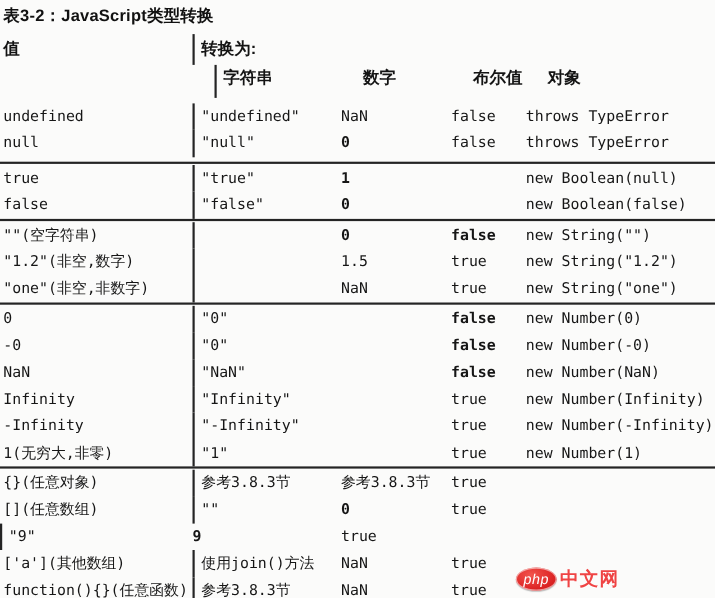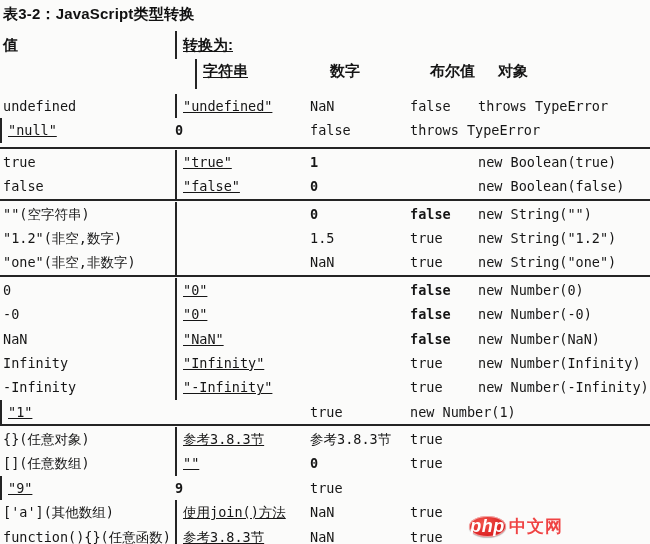--- a/index.html
+++ b/index.html
@@ -25,21 +25,21 @@
   .row {
     display:grid;
     grid-template-columns:175px 135px 100px 68px 1fr;
     height:24.4px; line-height:24.4px;
   }
   .cell {
     font-family:"DejaVu Sans Mono","Liberation Sans",sans-serif;
     font-size:13.5px; color:#161616; white-space:nowrap;
   }
   .c0 { padding-left:3px; }
-  .c1 { border-left:2px solid #242424; padding-left:6px;text-decoration:underline; }
+  .c1 { border-left:2px solid #242424; padding-left:6px; }
   .b  { font-weight:bold; }
 
   
   .hrow1 {
     display:grid; grid-template-columns:175px 1fr;
     height:28px; line-height:28px;
   }
   .hcell {
     font-family:"Liberation Sans",sans-serif;
     font-size:15px; font-weight:600; color:#141414;
@@ -58,21 +58,21 @@
 
   
   .watermark {
     position:absolute; right:7px; bottom:6px;
     display:flex; align-items:center; gap:3px;
   }
   .php-badge {
     width:37px; height:21px; border-radius:50%;
     background:radial-gradient(ellipse at 38% 32%, #f2544c 0%, #dd2525 62%, #c21717 100%);
     color:#fff; font-family:"Liberation Sans",sans-serif;
-    font-weight:bold; font-style:italic; font-size:18px;
+    font-weight:normal; font-style:italic; font-size:13px;
     display:flex; align-items:center; justify-content:center;
     box-shadow:inset 0 0 0 1px rgba(255,255,255,.55), 0 1px 1px rgba(0,0,0,.25);
     letter-spacing:0.5px;
   }
   .wm-text {
     font-family:"Liberation Sans",sans-serif;
     font-weight:bold; font-size:17px; color:#ef4444;
     letter-spacing:1px; text-shadow:0 1px 0 #fff, 0 0 1px #fff;
   }
 </style>
@@ -102,33 +102,34 @@
     <div id="table-body">
         <div class="section">
           <div class="row">
             <div class="cell c0">undefined</div>
             <div class="cell c1">"undefined"</div>
             <div class="cell c2">NaN</div>
             <div class="cell c3">false</div>
             <div class="cell c4">throws TypeError</div>
           </div>
           <div class="row">
+            <div class="cell c0">null</div>
             <div class="cell c1">"null"</div>
             <div class="cell c2 b">0</div>
             <div class="cell c3">false</div>
             <div class="cell c4">throws TypeError</div>
           </div>
         </div>
         <div class="section">
           <div class="row">
             <div class="cell c0">true</div>
             <div class="cell c1">"true"</div>
             <div class="cell c2 b">1</div>
             <div class="cell c3"></div>
-            <div class="cell c4">new Boolean(true)</div>
+            <div class="cell c4">new Boolean(null)</div>
           </div>
           <div class="row">
             <div class="cell c0">false</div>
             <div class="cell c1">"false"</div>
             <div class="cell c2 b">0</div>
             <div class="cell c3"></div>
             <div class="cell c4">new Boolean(false)</div>
           </div>
         </div>
         <div class="section">
@@ -184,20 +185,21 @@
             <div class="cell c4">new Number(Infinity)</div>
           </div>
           <div class="row">
             <div class="cell c0">-Infinity</div>
             <div class="cell c1">"-Infinity"</div>
             <div class="cell c2"></div>
             <div class="cell c3">true</div>
             <div class="cell c4">new Number(-Infinity)</div>
           </div>
           <div class="row">
+            <div class="cell c0">1(无穷大,非零)</div>
             <div class="cell c1">"1"</div>
             <div class="cell c2"></div>
             <div class="cell c3">true</div>
             <div class="cell c4">new Number(1)</div>
           </div>
         </div>
         <div class="section">
           <div class="row">
             <div class="cell c0">{}(任意对象)</div>
             <div class="cell c1">参考3.8.3节</div>

